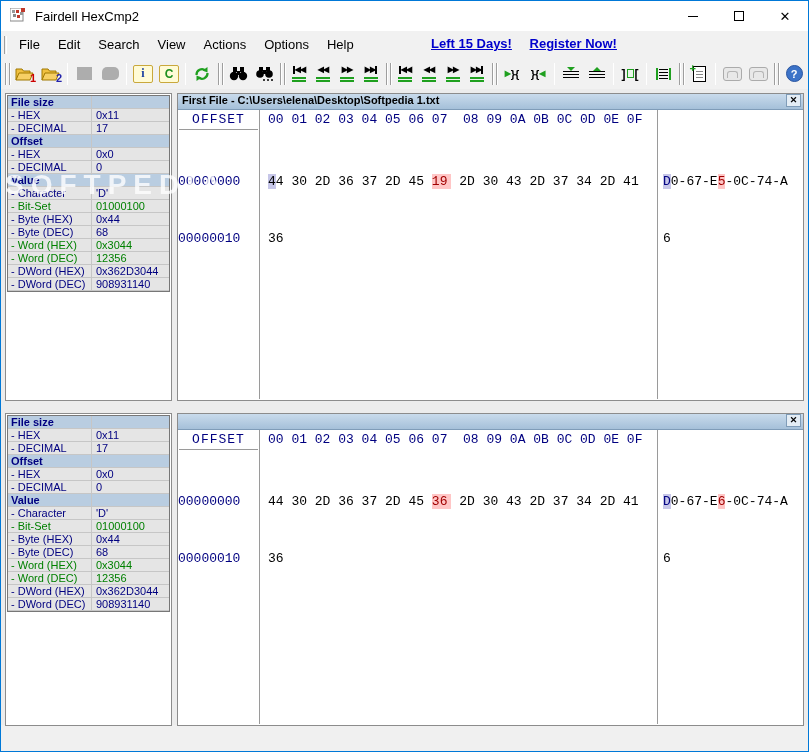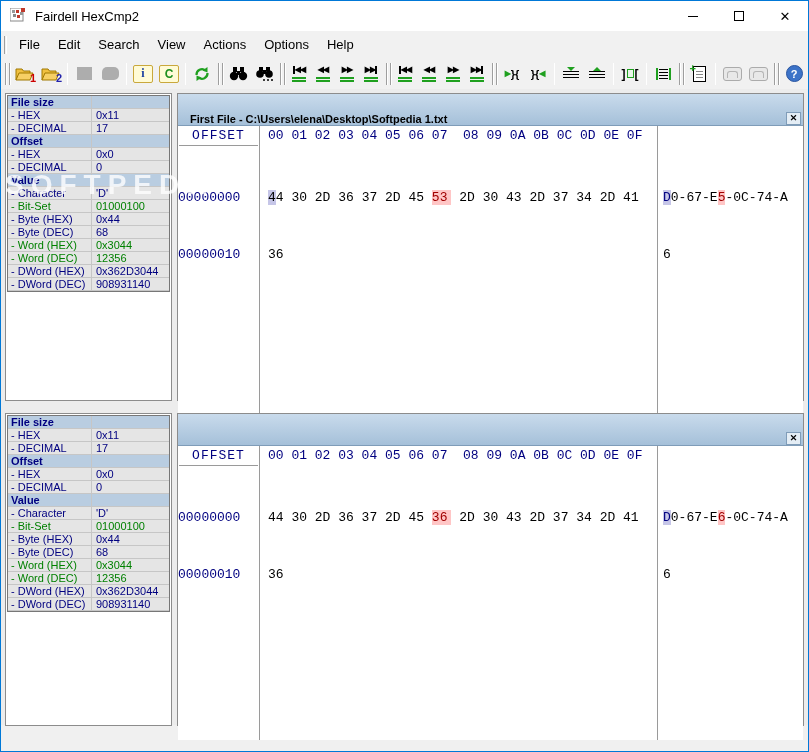--- a/index.html
+++ b/index.html
@@ -67,22 +67,22 @@
               font-size:11px; display:flex; align-items:center; justify-content:center; border:1px solid #2A55A0; }
 
   
   .content { position:absolute; top:88px; left:0; right:0; bottom:26px; background:#ECECEC; }
   .panel { position:absolute; background:#fff; border:1px solid #8C8C8C; }
   .insp1 { left:4px;  top:4px;   width:167px; height:308px; }
   .hexp1 { left:176px; top:4px;  width:627px; height:308px; }
   .insp2 { left:4px;  top:324px; width:167px; height:313px; }
   .hexp2 { left:176px; top:324px; width:627px; height:313px; }
 
-  .ptitle { height:32px; background:linear-gradient(#C9DBEC,#A5C0D9); border-bottom:1px solid #7F9CB8;
-            display:flex; align-items:flex-end; font-size:11px; font-weight:bold; color:#000; padding-left:12px; }
+  .ptitle { height:16px; background:linear-gradient(#C9DBEC,#A5C0D9); border-bottom:1px solid #7F9CB8;
+            display:flex; align-items:flex-start; font-size:11px; font-weight:bold; color:#000; padding-left:4px; }
   .pclose { margin-left:auto; margin-right:2px; width:15px; height:13px; background:#E4EDF5; border:1px solid #7F9CB8;
             font-size:9px; line-height:11px; text-align:center; color:#000; font-weight:bold; }
 
   
   .insptable { margin:1px; border:1px solid #777; }
   .irow { display:flex; height:13px; line-height:12px; font-size:11px; border-bottom:1px solid #C6C6C6; background:#e5e5e5; }
   .irow:last-child { border-bottom:1px solid #C6C6C6; }
   .ilabel { width:84px; padding-left:3px; border-right:1px solid #C6C6C6; color:#000080; overflow:hidden; white-space:nowrap; }
   .ival { flex:1; padding-left:4px; color:#000080; overflow:hidden; white-space:nowrap; }
   .irow.hdr { background:#B9CDE1; font-weight:bold; }
@@ -147,20 +147,23 @@
 
   <div class="menubar">
     <div class="grip"></div>
     <span class="menuitem">File</span>
     <span class="menuitem">Edit</span>
     <span class="menuitem">Search</span>
     <span class="menuitem">View</span>
     <span class="menuitem">Actions</span>
     <span class="menuitem">Options</span>
     <span class="menuitem">Help</span>
+    <span class="trial">
+      <span>Left 15 Days!</span><span class="gap"> </span><span>Register Now!</span>
+    </span>
   </div>
 
   <div class="toolbar">
     <div class="tgrip"></div>
 
     <div class="tbtn">
       <svg width="20" height="16" viewBox="0 0 20 16">
         <path d="M1 14 L1 3 L7 3 L8.5 5 L15 5 L15 7" fill="#F0C040" stroke="#A07800"></path>
         <path d="M1 14 L4 7 L18 7 L15 14 Z" fill="#F7D065" stroke="#A07800"></path>
       </svg>
@@ -461,21 +464,21 @@
         <div class="vline vl1"></div>
         <div class="vline vl2"></div>
         <div class="offhdr">OFFSET</div>
         <div class="offhdr-line"></div>
         <div class="bytehdr">00 01 02 03 04 05 06 07  08 09 0A 0B 0C 0D 0E 0F</div>
         <div class="offcol">
           <div>00000000</div>
           <div>00000010</div>
         </div>
         <div class="hexcol">
-          <div><span class="cursor ws">4</span><span class="ws">4 30 2D 36 37 2D 45 </span><span class="diff ws">53</span><span class="ws"> 2D 30 43 2D 37 34 2D 41</span></div>
+          <div><span class="cursor ws">4</span><span class="ws">4 30 2D 36 37 2D 45 </span><span class="diff ws">19</span><span class="ws"> 2D 30 43 2D 37 34 2D 41</span></div>
           <div><span class="ws">36</span></div>
         </div>
         <div class="asccol">
           <div><span class="asccursor ws">D</span><span class="ws">0-67-E</span><span class="diff tight ws">5</span><span class="ws">-0C-74-A</span></div>
           <div><span class="ws">6</span></div>
         </div>
       </div>
     </div>
 
     <div class="panel insp2">

